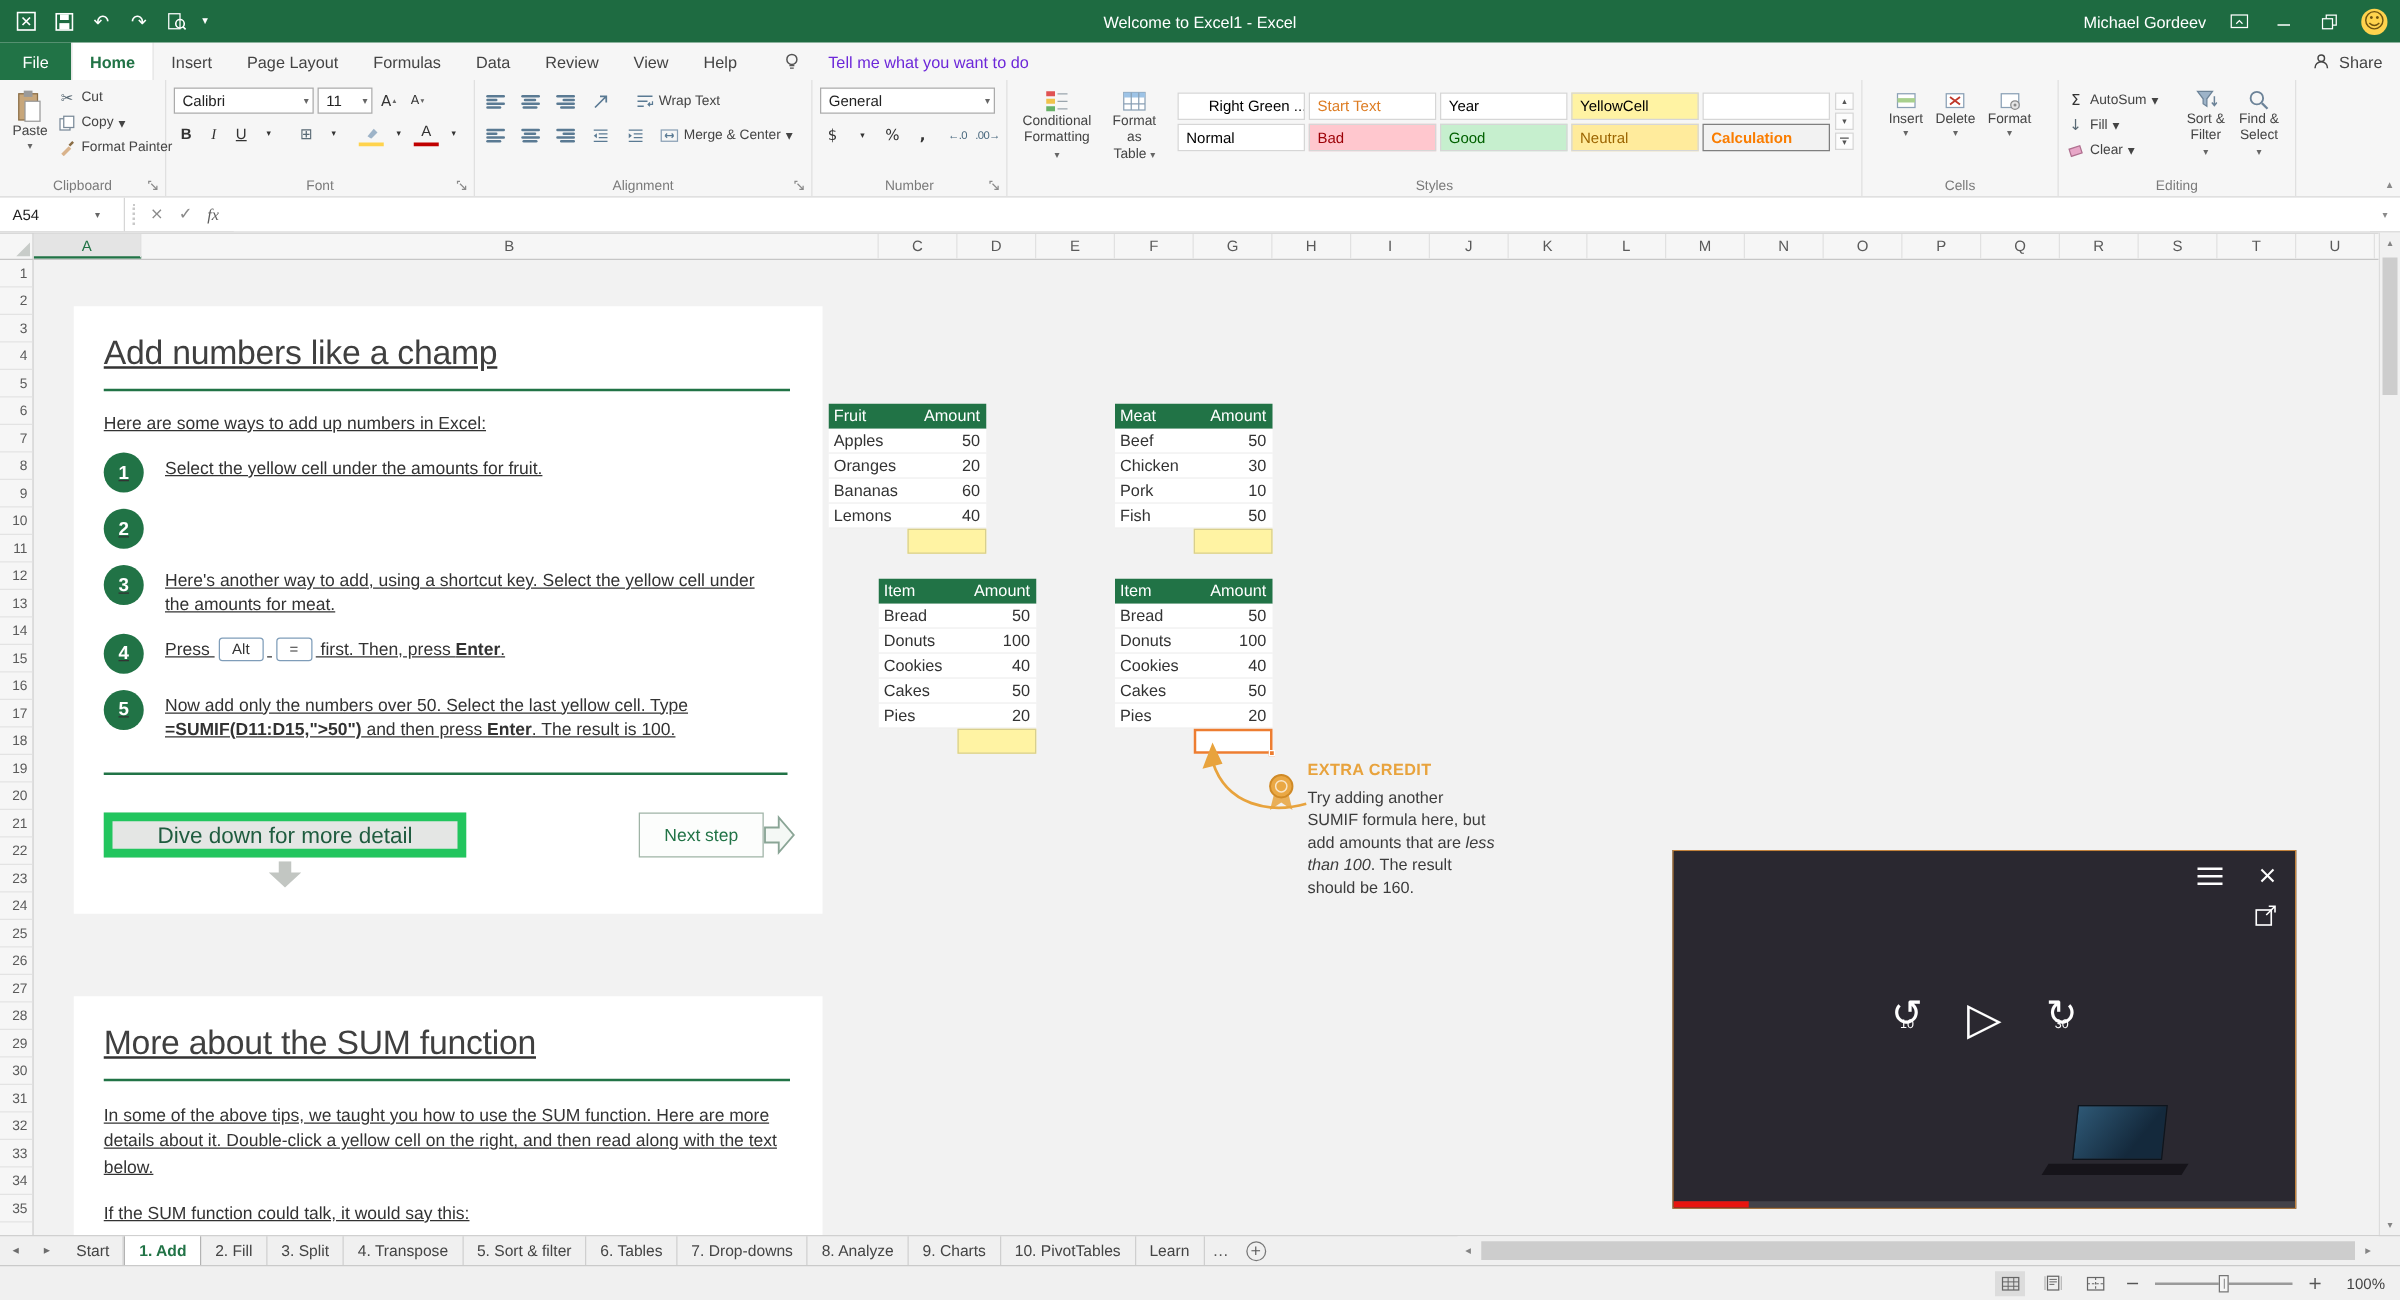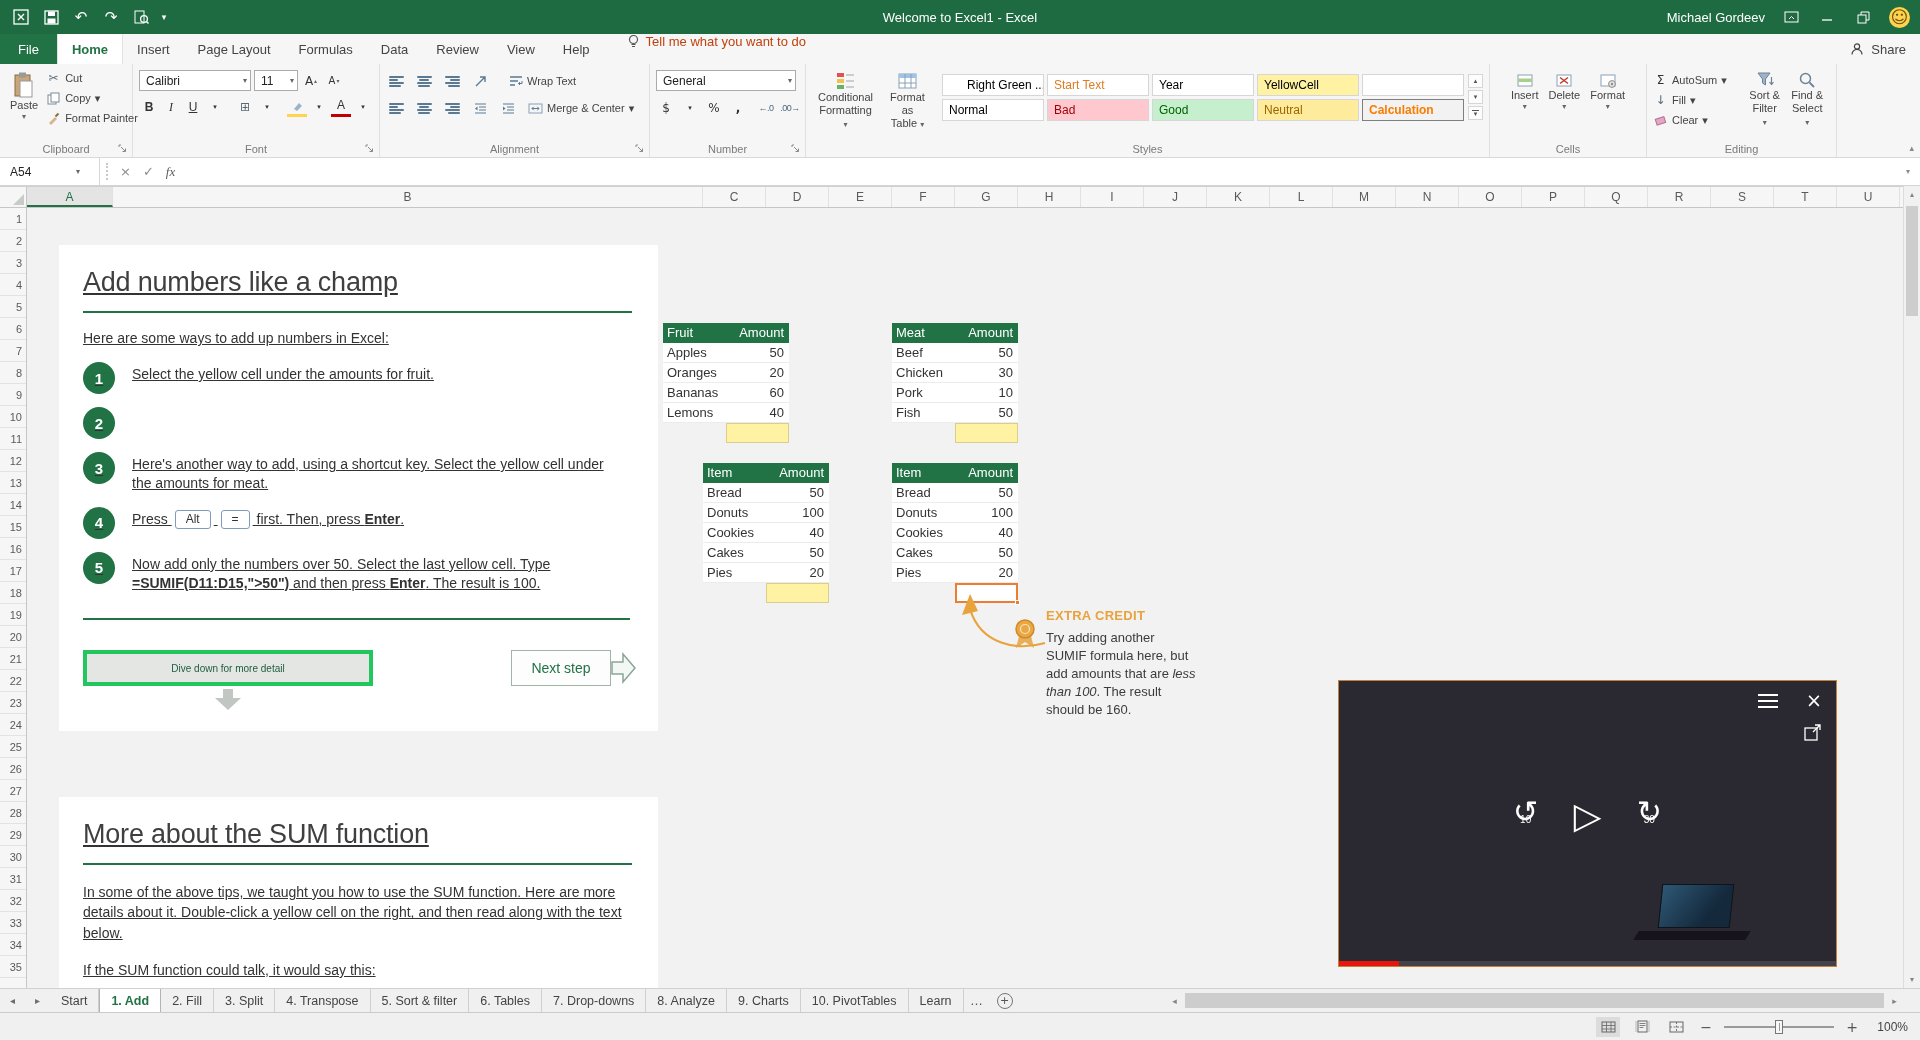--- a/index.html
+++ b/index.html
@@ -15,21 +15,21 @@
   .title-text { position:absolute; left:50%; transform:translateX(-50%); font-size:13px; color:#fff; white-space:nowrap; }
   .tb-right { position:absolute; right:10px; display:flex; align-items:center; gap:16px; font-size:13px; }
   .tb-ic { display:flex; align-items:center; justify-content:center; width:20px; height:20px; }
   .smiley { width:21px; height:21px; border-radius:50%; background:#ffd34d; color:#6e5310; display:flex; align-items:center; justify-content:center; font-size:17px; line-height:1; }
 
   
   .ribbon-tabs { position:absolute; top:34px; left:0; right:0; height:30px; background:#f6f6f6; display:flex; align-items:stretch; z-index:49; }
   .tab { padding:0 14px; display:flex; align-items:center; font-size:13px; color:#444; cursor:default; white-space:nowrap; }
   .tab.file { background:#217346; color:#fff; padding:0 18px; }
   .tab.active { background:#fff; color:#217346; border-left:1px solid #e2e2e2; border-right:1px solid #e2e2e2; font-weight:bold; }
-  .tellme { display:flex; align-items:flex-start; gap:5px; margin-left:22px; color:#c2410c; font-size:13px; }
+  .tellme { display:flex; align-items:center; gap:22px; margin-left:22px; color:#6d28d9; font-size:13px; }
   .share { position:absolute; right:14px; top:0; bottom:0; display:flex; align-items:center; gap:7px; color:#444; font-size:13px; }
 
   
   .ribbon { position:absolute; top:64px; left:0; right:0; height:94px; background:#f6f6f6; border-bottom:1px solid #d9d9d9; display:flex; z-index:48; }
   .group { position:relative; border-right:1px solid #e0e0e0; padding:4px 6px 16px 6px; flex-shrink:0; }
   .group-label { position:absolute; bottom:2px; left:0; right:0; text-align:center; font-size:11px; color:#7a7a7a; white-space:nowrap; }
   .launcher { position:absolute; bottom:3px; right:4px; width:11px; height:11px; display:flex; align-items:center; justify-content:center; }
   .row { display:flex; align-items:center; }
   .g-clipboard { width:133px; }
   .big-btn { display:flex; flex-direction:column; align-items:center; justify-content:flex-start; padding:3px 4px; font-size:11px; color:#444; text-align:center; line-height:1.2; cursor:default; }
@@ -97,21 +97,21 @@
   .card2 { left:32px; top:589px; width:599px; height:230px; }
   .card-title { font-size:27px; color:#3f3f3f; padding:22px 24px 0 24px; letter-spacing:-0.2px; }
   .green-rule { height:2px; background:#217346; margin:13px 26px 0 24px; }
   .card-intro { font-size:14px; color:#333; margin:17px 24px 0 24px; }
   #steps-list { margin:16px 24px 0 24px; }
   .step { display:flex; gap:17px; margin-bottom:13px; }
   .step-num { width:32px; height:32px; border-radius:50%; background:#217346; color:#fff; font-size: 15px; font-weight:bold; display:flex; align-items:center; justify-content:center; flex-shrink:0; }
   .step-text { font-size:14px; line-height:1.38; color:#323232; padding-top:3px; max-width:478px; }
   .key { display:inline-block; border:1px solid #7f9db9; border-radius:3px; padding:0 10px; margin:0 3px; font-size:12px; line-height:17px; background:#fff; color:#333; vertical-align:middle; }
   .card-sep { position:absolute; left:24px; right:28px; top:373px; height:2px; background:#217346; }
-  .dive-btn { position:absolute; left:24px; top:405px; width:290px; height:36px; background:#e4e6e4; border:4px solid #22c55e; color:#1f5c3f; font-size:10px; display:flex; align-items:center; justify-content:center; cursor:pointer; }
+  .dive-btn { position:absolute; left:24px; top:405px; width:290px; height:36px; background:#e4e6e4; border:7px solid #22c55e; color:#1f5c3f; font-size:18px; display:flex; align-items:center; justify-content:center; cursor:pointer; }
   .dive-arrow { position:absolute; left:155px; top:444px; }
   .next-btn { position:absolute; left:452px; top:405px; width:100px; height:36px; background:#fcfdfc; border:1px solid #9fb3a6; color:#217346; font-size:14px; display:flex; align-items:center; justify-content:center; cursor:pointer; }
   .next-arrow { position:absolute; left:552px; top:407px; }
   .card-p { font-size:14px; line-height:1.45; color:#333; margin:17px 28px 0 24px; }
 
   
   .mini-table { position:absolute; width:126px; font-size:13px; }
   .t-fruit { left:636px; top:115px;text-align:right; } .t-meat { left:865px; top:115px; }
   .t-items1 { left:676px; top:255px; } .t-items2 { left:865px; top:255px; }
   .t-head { display:flex; justify-content:space-between; background:#217346; color:#fff; height:20px; line-height:20px; padding:0 5px 0 4px; }

